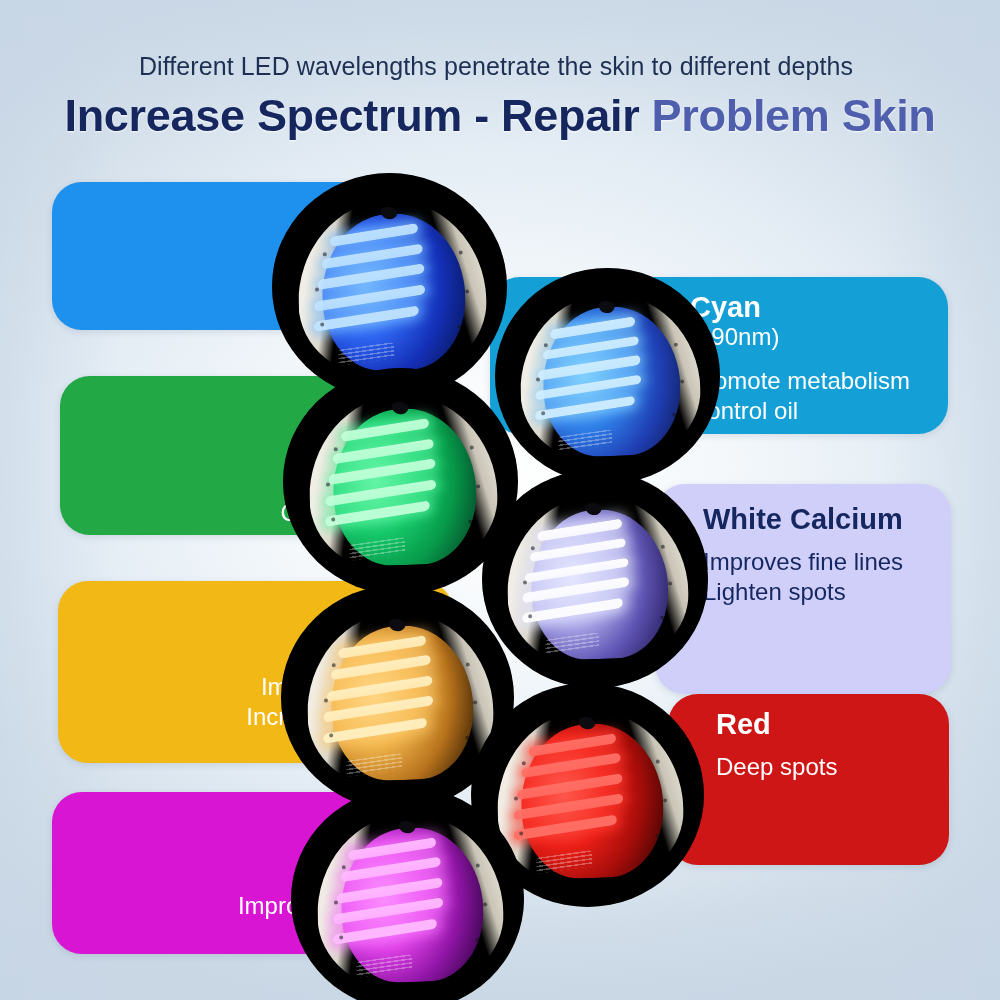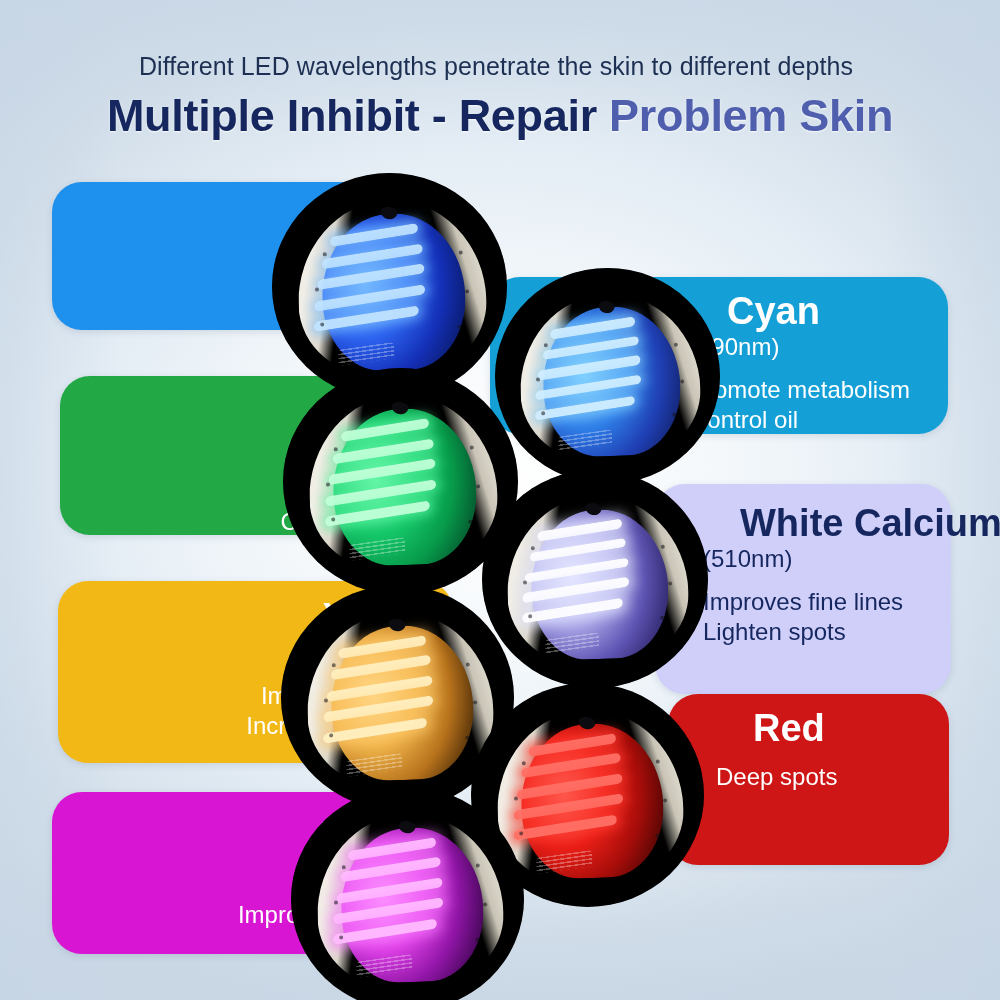--- a/index.html
+++ b/index.html
@@ -74,25 +74,24 @@
   .card .ctext {
     position: absolute;
     top: 0;
     box-sizing: border-box;
     z-index: 5;
   }
   .card.left .ctext  { right: 14px; text-align: right; }
   .card.right .ctext { left: 0px;  text-align: left;  }
 
   .cname {
-    font-size: 38px;
+    font-size: 29px;
     font-weight: bold;
     line-height: 1.04;
     white-space: nowrap;
-    margin-left: 37px;
   }
   .cwave {
     font-size: 24px;
     line-height: 1.28;
     white-space: nowrap;
   }
   .cdesc {
     margin-top: 13px;
     font-size: 24px;
     line-height: 1.25;
@@ -266,21 +265,21 @@
   #dev-red    .strips i { background: rgba(255,110,100,.97); box-shadow: 0 0 12px 4px rgba(255,60,50,.75); }
   #dev-purple .strips i { background: rgba(255,185,255,.98); box-shadow: 0 0 13px 5px rgba(250,120,255,.75); }
 </style>
 </head>
 <body>
 
 <div id="poster">
 
   <div class="subtitle">Different LED wavelengths penetrate the skin to different depths</div>
   <div class="title">
-    <span class="t-dark">Multiple Inhibit - Repair</span>
+    <span class="t-dark">Increase Spectrum - Repair</span>
     <span class="t-light">Problem Skin</span>
   </div>
 
   <div class="card left on-color" id="card-blue">
     <div class="ctext">
       <div class="cname">Blue</div>
       <div class="cwave">(425nm)</div>
       <div class="cdesc">Inhibit bacteria</div>
       <div class="cdesc" style="margin-top:0">Remove acne</div>
     </div>
@@ -300,21 +299,20 @@
       <div class="cname">Green</div>
       <div class="cwave">(523nm)</div>
       <div class="cdesc">Lighten spots</div>
       <div class="cdesc" style="margin-top:0">Calms the skin</div>
     </div>
   </div>
 
   <div class="card right on-light" id="card-white">
     <div class="ctext">
       <div class="cname">White Calcium</div>
-      <div class="cwave">(510nm)</div>
       <div class="cdesc">Improves fine lines</div>
       <div class="cdesc" style="margin-top:0">Lighten spots</div>
     </div>
   </div>
 
   <div class="card left on-color" id="card-yellow">
     <div class="ctext">
       <div class="cname">Yellow</div>
       <div class="cwave">(583nm)</div>
       <div class="cdesc">Improve wrinkles</div>

